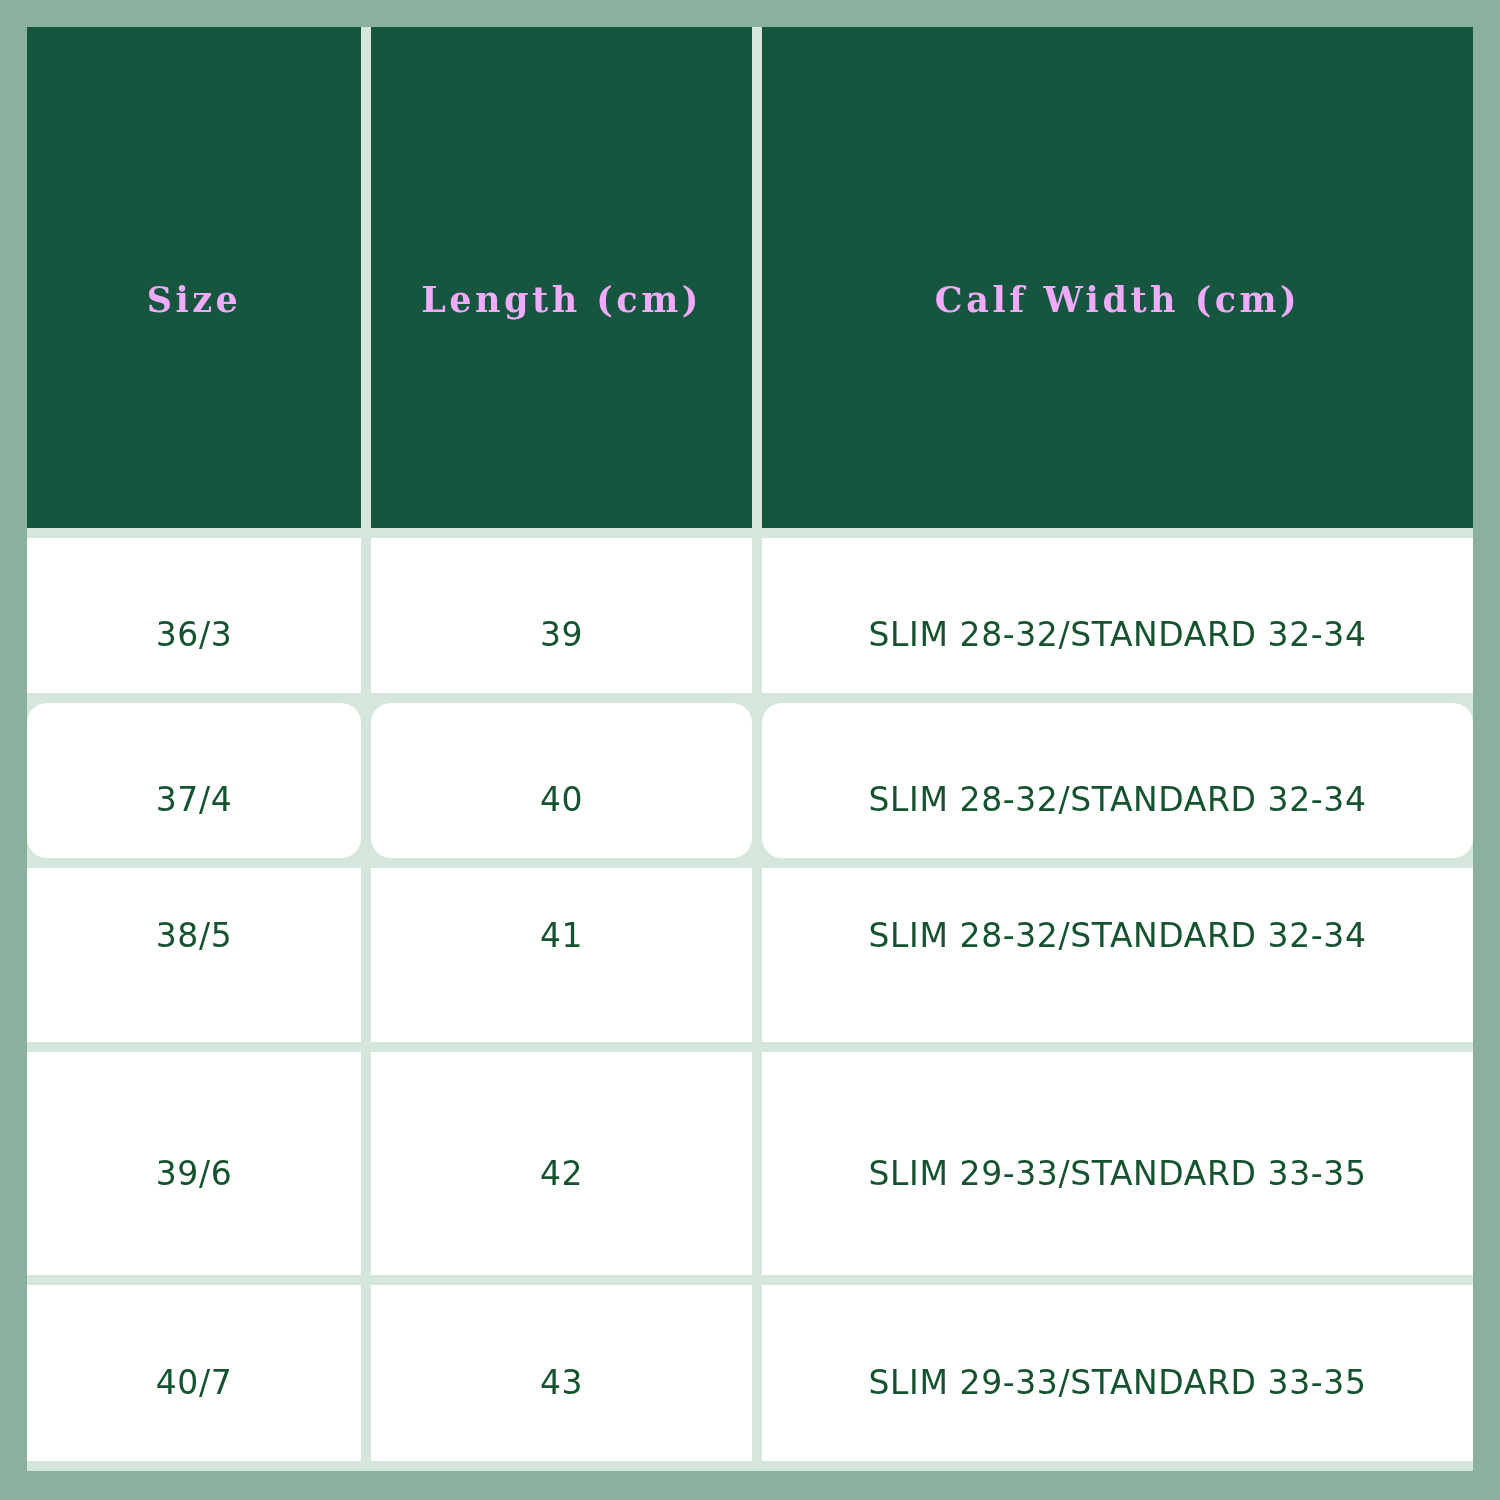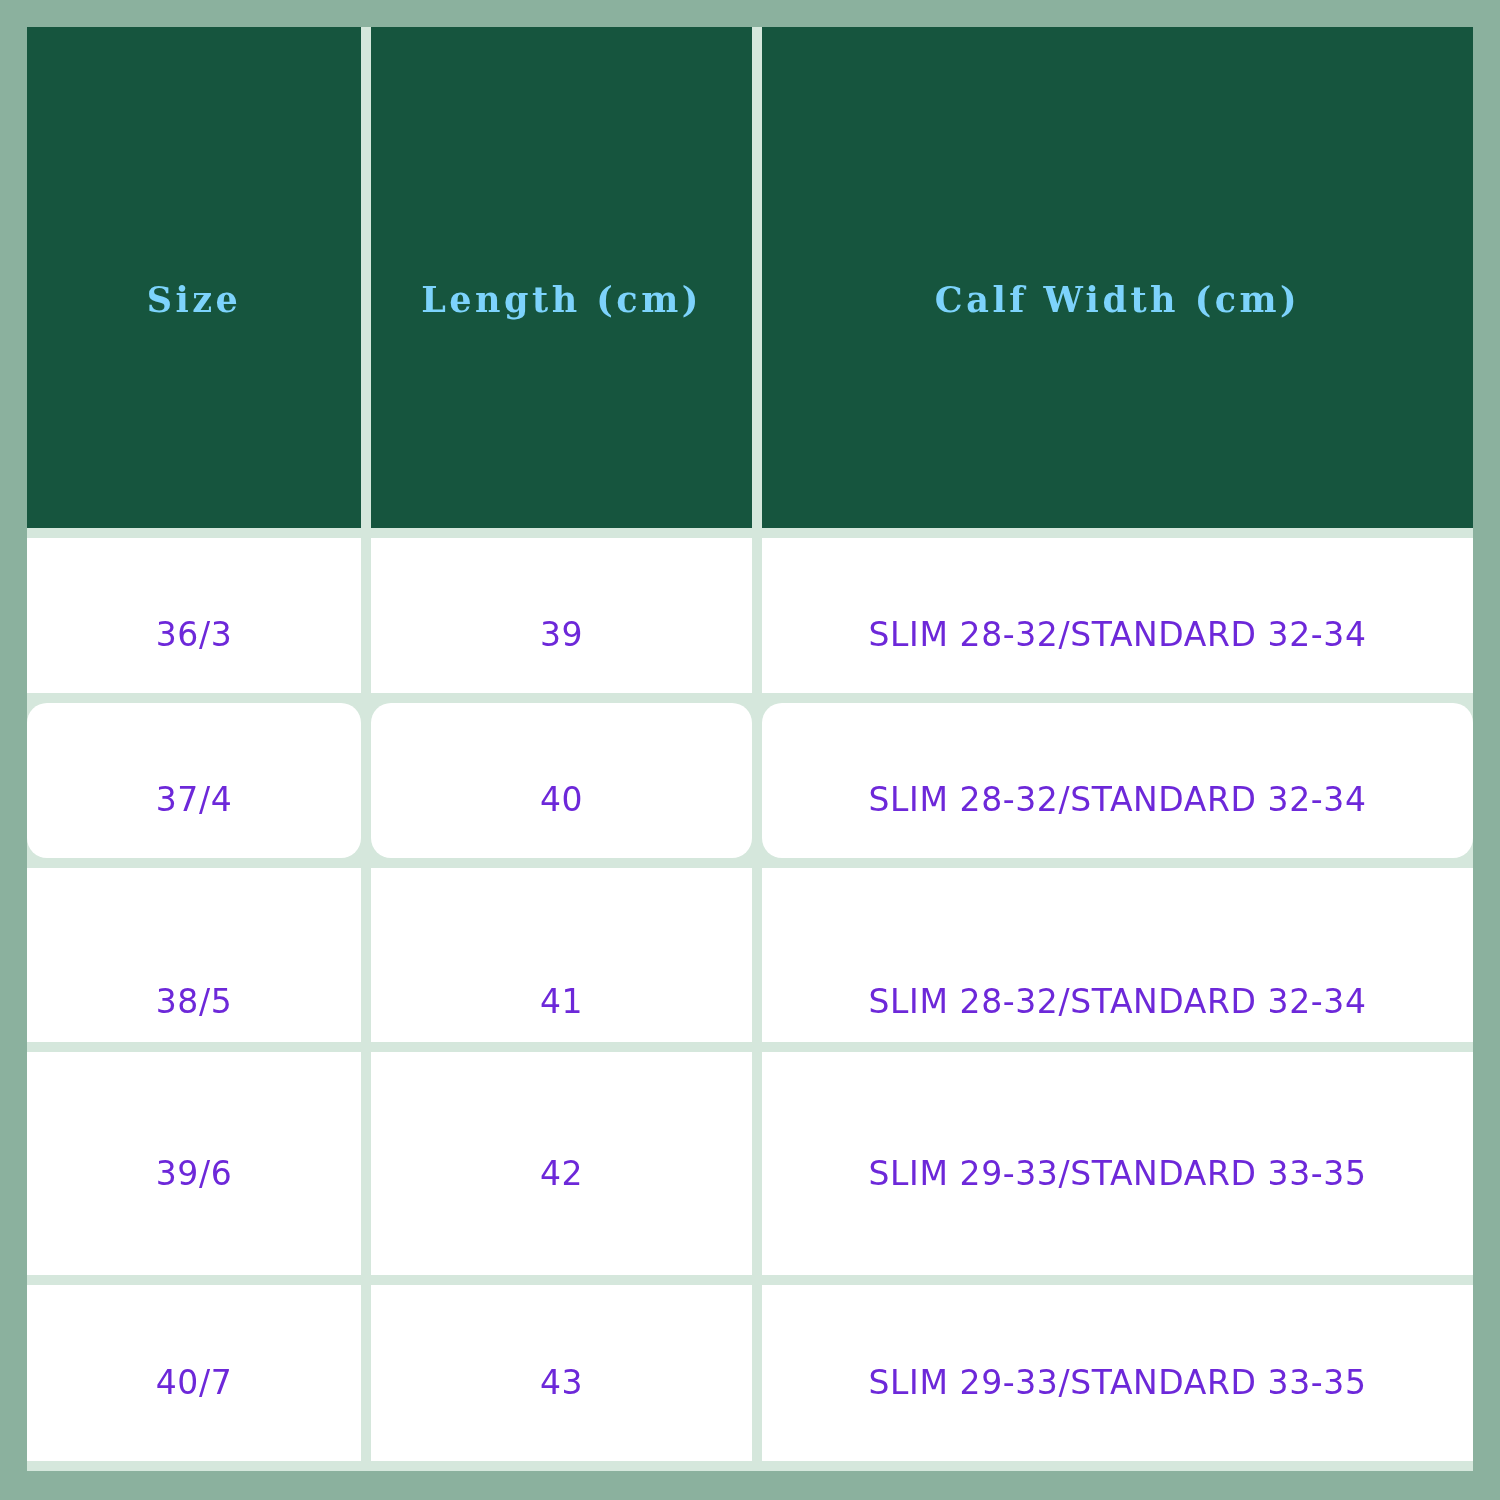--- a/index.html
+++ b/index.html
@@ -42,21 +42,21 @@
     left: 0;
     top: 0;
     width: 100%;
     height: 501px;
   }
   .th {
     position: absolute;
     top: 0;
     height: 501px;
     background: #16553E;
-    color: #7dd3fc;
+    color: #f0abfc;
     font-family: "DejaVu Serif", "Liberation Serif", serif;
     font-weight: bold;
     font-size: 35px;
     letter-spacing: 3.5px;
     display: flex;
     align-items: flex-start;
     justify-content: center;
     padding-top: 252px;
     box-sizing: border-box;
     white-space: nowrap;
@@ -82,39 +82,39 @@
   .row-1 { top: 175px; height: 155px; }
   .row-2 { top: 340px; height: 174px; }
   .row-3 { top: 524px; height: 223px; }
   .row-4 { top: 757px; height: 176px; }
 
   .cell {
     position: absolute;
     top: 0;
     height: 100%;
     background: #FFFFFF;
-    color: #6d28d9;
+    color: #14532d;
     font-family: "DejaVu Sans", "Liberation Sans", sans-serif;
     font-weight: 400;
     font-size: 33px;
     letter-spacing: 0.6px;
     display: flex;
     align-items: flex-start;
     justify-content: center;
     box-sizing: border-box;
     white-space: nowrap;
   }
   .cell-size   { left: 0px;   width: 334px; }
   .cell-length { left: 344px; width: 381px; }
   .cell-calf   { left: 735px; width: 711px; text-align: right; }
 
   
   .row-0 .cell { padding-top: 77px; }
   .row-1 .cell { padding-top: 77px; border-radius: 20px; }
-  .row-2 .cell { padding-top: 114px; }
+  .row-2 .cell { padding-top: 48px; }
   .row-3 .cell { padding-top: 102px; }
   .row-4 .cell { padding-top: 78px; }
 </style>
 </head>
 <body>
 
 <div id="size-chart">
   <div class="table-area">
 
     <div class="thead">

